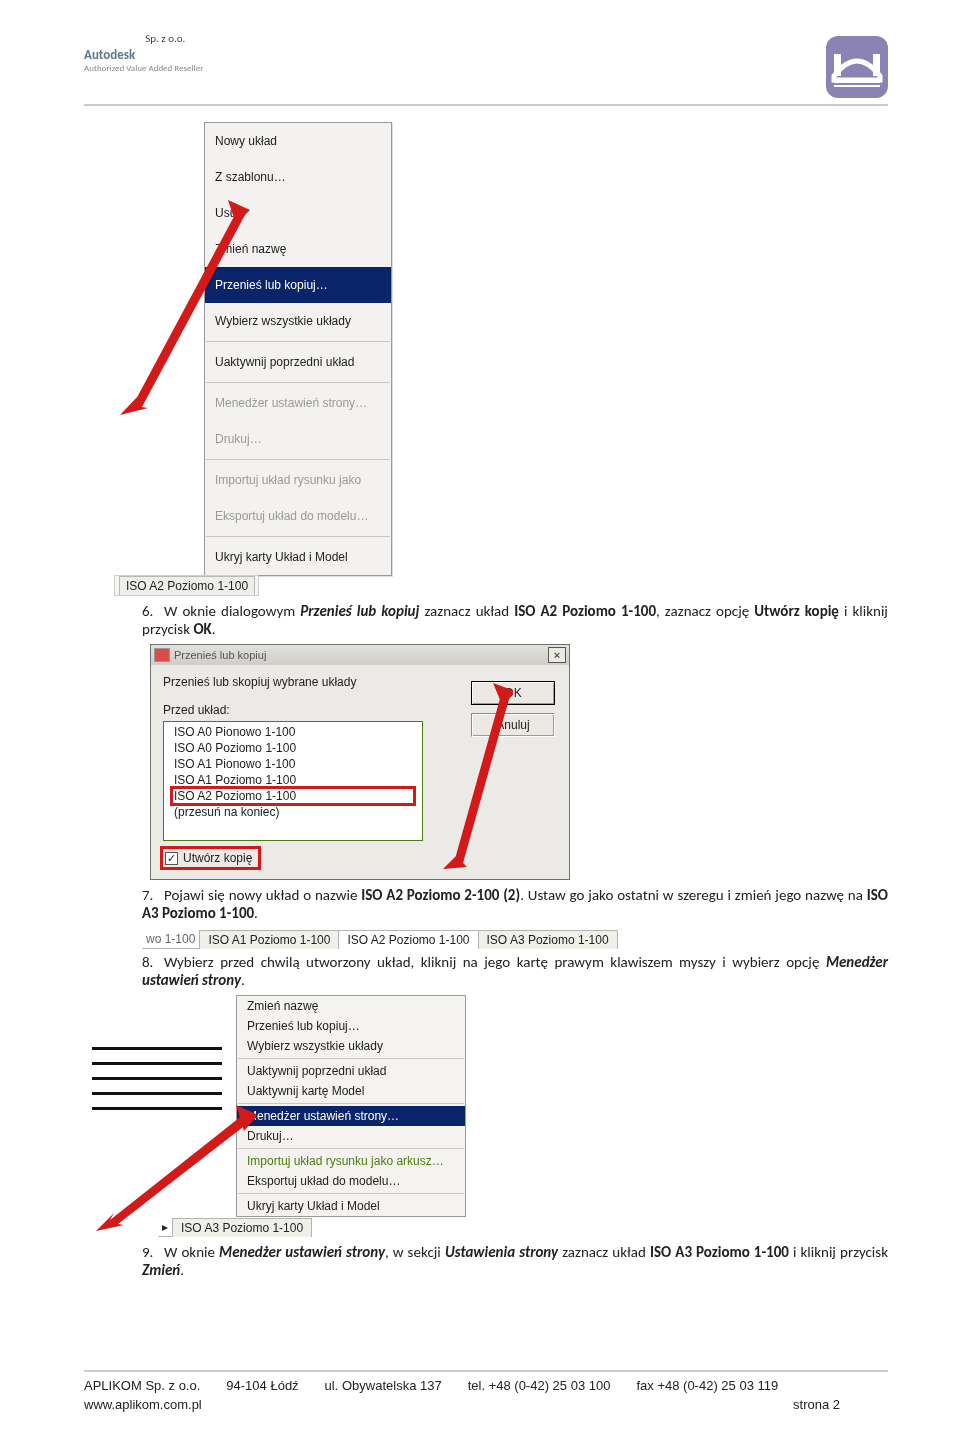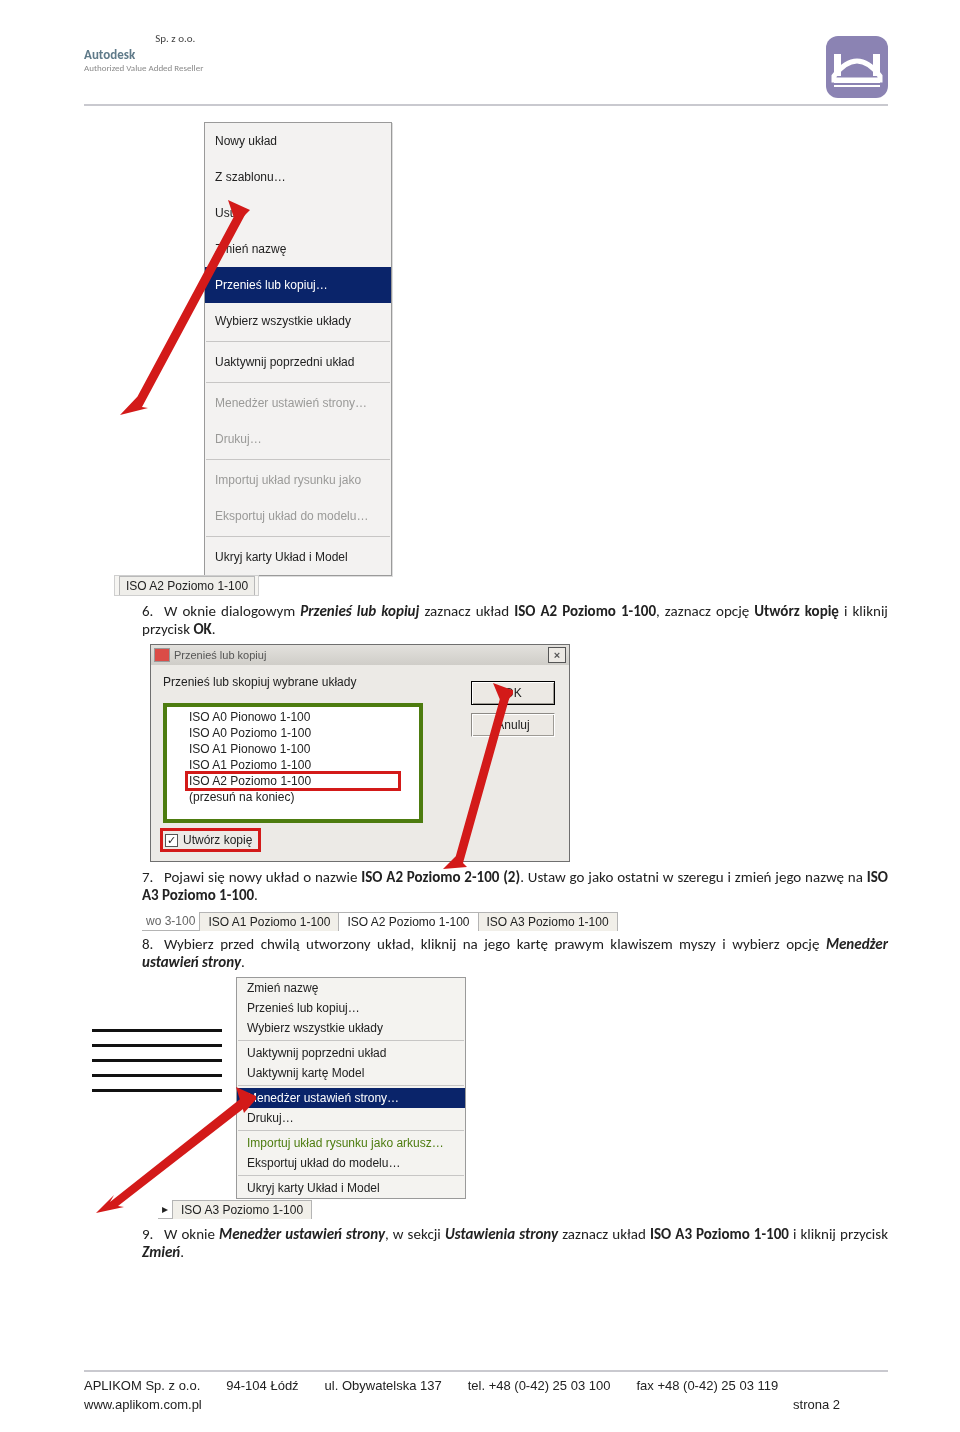--- a/index.html
+++ b/index.html
@@ -4,21 +4,21 @@
 <style>
   *{margin:0;padding:0;box-sizing:border-box;}
   body{font-family:Calibri,Arial,sans-serif;font-size:15px;color:#222;background:#fff;width:960px;margin:0 auto;}
   .page{padding:36px 72px 20px 84px;position:relative;min-height:1432px;}
   
   .hdr{display:flex;justify-content:space-between;align-items:flex-start;margin-bottom:6px;}
   .logo-ap{display:flex;flex-direction:column;}
   .logo-ap .row1{display:flex;align-items:center;gap:4px;}
   .logo-ap svg{display:block;}
   .logo-txt{font-family:Arial Black,Arial,sans-serif;font-weight:900;font-size:28px;letter-spacing:1px;color:#3a3a3a;}
-  .spzoo{font-size:11px;color:#444;text-align:right;margin-top:-4px;margin-right:8px;}
+  .spzoo{font-size:11px;color:#444;text-align:right;margin-top:-4px;margin-right:18px;}
   .autodesk{font-size:13px;font-weight:700;color:#5f7a89;margin-top:2px;}
   .autodesk-sub{font-size:9px;color:#8a8a8a;}
   .logo-pu svg{display:block;}
   .rule{height:2px;background:#c9c9cf;margin:4px 0 16px;}
   
   .content{padding-left:58px;}
   .figwrap{margin:0 0 6px 8px;}
   ol{list-style:none;}
   li{margin-bottom:6px;text-align:justify;}
   li .num{display:inline-block;width:22px;}
@@ -38,21 +38,21 @@
   .dialog .titlebar{height:20px;display:flex;align-items:center;justify-content:space-between;padding:0 3px 0 3px;background:linear-gradient(to bottom,#e3e1dd,#cfcdc8);font-size:11px;color:#555;}
   .dialog .titlebar .ico{width:16px;height:14px;background:#db4c47;margin-right:4px;display:inline-block;border:1px solid #999;}
   .dialog .titlebar .ttxt{flex:1;}
   .dialog .titlebar .xbtn{width:18px;height:16px;border:1px solid #555;background:#ece9e4;font-weight:bold;text-align:center;line-height:14px;}
   .dialog .body{padding:10px 12px 12px;}
   .dialog .prompt{margin-bottom:14px;}
   .dialog .btncol{position:absolute;right:14px;top:36px;display:flex;flex-direction:column;gap:8px;}
   .wbtn{width:84px;height:24px;border:1px solid #8d8a85;border-right-color:#fff;border-bottom-color:#fff;background:#ece9e4;text-align:center;line-height:22px;box-shadow:inset 1px 1px 0 #fff, inset -1px -1px 0 #9e9b95;}
   .wbtn.ok{outline:1px solid #000;outline-offset:-1px;}
   .listlbl{margin-bottom:4px;}
-  .listbox{width:260px;height:120px;background:#fff;border:4px solid #4d7c0f;padding:2px 20px;overflow:hidden;position:relative;}
+  .listbox{width:260px;height:120px;background:#fff;border:1px solid #4d7c0f;padding:2px 8px;overflow:hidden;position:relative;}
   .listbox .li{padding:1px 2px;white-space:nowrap;}
   .redbox{outline:3px solid #d31a19;outline-offset:-1px;}
   .chkrow{display:inline-flex;align-items:center;gap:5px;margin-top:8px;padding:2px 6px 2px 2px;}
   .chkrow.red{outline:3px solid #d31a19;}
   .chk{width:13px;height:13px;border:1px solid #555;background:#fff;display:inline-flex;align-items:center;justify-content:center;font-size:11px;line-height:11px;}
   .arrow-red{position:absolute;pointer-events:none;}
   
   .tabstrip2{display:inline-flex;align-items:flex-end;font-family:Tahoma,Arial,sans-serif;font-size:12px;margin:2px 0 4px 0;}
   .tabstrip2 .tab{padding:2px 8px;border:1px solid #b4b4b4;border-bottom:none;background:#f1efe9;margin-right:-1px;white-space:nowrap;}
   .tabstrip2 .tab.active{background:#fff;}
@@ -145,20 +145,21 @@
           <span class="ico"></span>
           <span class="ttxt">Przenieś lub kopiuj</span>
           <span class="xbtn">×</span>
         </div>
         <div class="body">
           <div class="prompt">Przenieś lub skopiuj wybrane układy</div>
           <div class="btncol">
             <div class="wbtn ok">OK</div>
             <div class="wbtn">Anuluj</div>
           </div>
+          <div class="listlbl">Przed układ:</div>
           <div class="listbox">
             <div class="li">ISO A0 Pionowo 1-100</div>
             <div class="li">ISO A0 Poziomo 1-100</div>
             <div class="li">ISO A1 Pionowo 1-100</div>
             <div class="li">ISO A1 Poziomo 1-100</div>
             <div class="li redbox">ISO A2 Poziomo 1-100</div>
             <div class="li">(przesuń na koniec)</div>
           </div>
           <div class="chkrow red">
             <span class="chk">✓</span>
@@ -173,21 +174,21 @@
     </div>
 
     
     <ol>
         <li>
       <span class="num">7.</span><span>Pojawi się nowy układ o nazwie </span><b>ISO A2 Poziomo 2-100 (2)</b><span>. Ustaw go jako ostatni w szeregu i zmień jego nazwę na </span><b>ISO A3 Poziomo 1-100</b><span>.</span>
     </li>
       </ol>
 
     <div class="tabstrip2">
-      <span class="pre">wo 3-100</span>
+      <span class="pre">wo 1-100</span>
       <span class="tab">ISO A1 Poziomo 1-100</span>
       <span class="tab active">ISO A2 Poziomo 1-100</span>
       <span class="tab">ISO A3 Poziomo 1-100</span>
     </div>
 
     
     <ol>
         <li>
       <span class="num">8.</span><span>Wybierz przed chwilą utworzony układ, kliknij na jego kartę prawym klawiszem myszy i wybierz opcję </span><i>Menedżer ustawień strony</i><span>.</span>
     </li>

